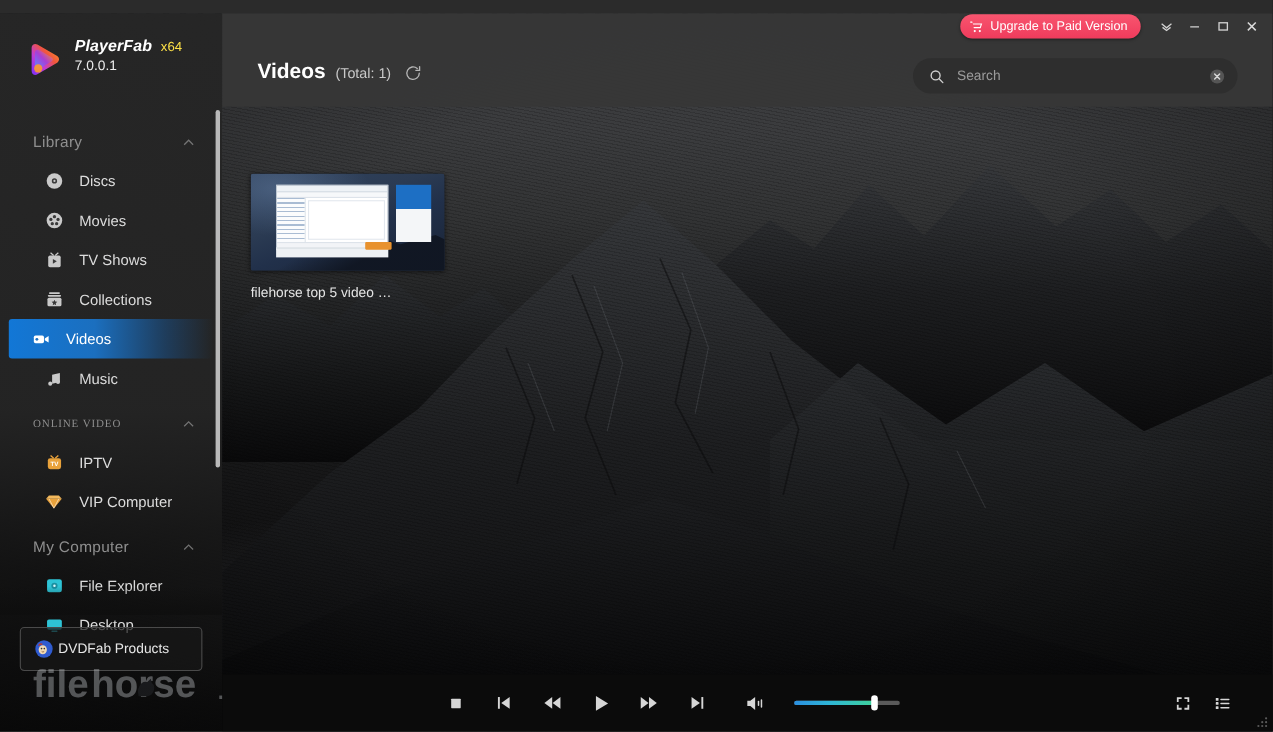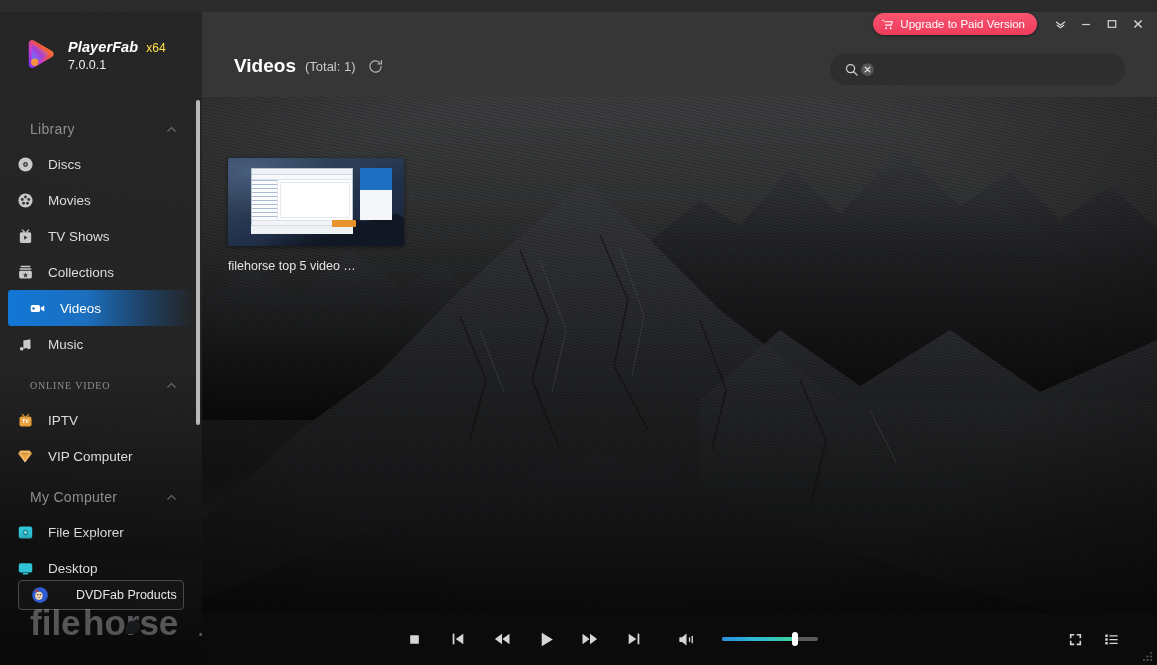--- a/index.html
+++ b/index.html
@@ -71,62 +71,62 @@
   #sidebar {
     position: absolute; left: 0; top: 12px; width: 202px; height: 653px;
     z-index: 30; overflow: hidden;
   }
   #sidebar-tint {
     position: absolute; inset: 0;
     background: linear-gradient(180deg, rgba(38,38,38,.985) 0%, rgba(36,36,36,.975) 55%, rgba(20,20,20,.80) 78%, rgba(10,10,10,.70) 100%);
   }
   #sidebar-inner { position: relative; height: 100%; }
 
-  #brand { position: absolute; left: 22px; top: 22px; display: flex; align-items: flex-end; gap: 10px; }
+  #brand { position: absolute; left: 22px; top: 22px; display: flex; align-items: flex-start; gap: 10px; }
   #brand-logo { width: 36px; height: 36px; margin-top: 2px; }
   #brand-text { color: #fff; }
   .brand-row1 { display: flex; align-items: baseline; gap: 8px; }
   #brand-name { font-size: 14.5px; font-weight: bold; font-style: italic; letter-spacing: .1px; }
   #brand-arch { font-size: 12px; color: #fde047; font-weight: normal; }
   #brand-version { font-size: 12.5px; color: #ededed; margin-top: 3px; }
 
   #nav { position: absolute; left: 0; top: 100px; width: 202px; bottom: 0; }
   .nav-group-title {
     display: flex; align-items: center; justify-content: space-between;
     padding: 0 24px 0 30px; height: 34px;
     color: #8e8e8e; font-size: 14px; cursor: pointer; letter-spacing: .3px;
   }
   .nav-group-title.caps { font-size: 10px; letter-spacing: .8px; font-family: Liberation Serif, serif; }
   .nav-chevron { opacity: .75; }
   .nav-item {
     display: flex; align-items: center; height: 36px;
-    padding-left: 16px; gap: 14px; cursor: pointer; position: relative;
+    padding-left: 40px; gap: 14px; cursor: pointer; position: relative;
   }
   .nav-label { color: #dcdcdc; font-size: 13.5px; }
   .nav-icon { width: 18px; height: 18px; display:flex; align-items:center; justify-content:center; flex: 0 0 18px; }
   .nav-item.active {
     background: linear-gradient(90deg, #1277d6 0%, #1b6fbf 42%, rgba(26,82,140,.55) 76%, rgba(26,70,120,0) 100%);
     border-radius: 3px; margin: 0 8px 0 8px; padding-left: 20px;
   }
   .nav-item.active .nav-label { color: #ffffff; }
 
   #sidebar-scrollbar {
     position: absolute; left: 196px; top: 88px; width: 4px; height: 325px;
     background: #b9b9b9; border-radius: 2px; cursor: pointer; z-index: 5;
   }
   #sidebar-fade {
     position: absolute; left: 0; bottom: 106px; width: 202px; height: 26px;
     background: linear-gradient(180deg, rgba(18,18,18,0), rgba(14,14,14,.85));
     pointer-events: none;
   }
   #dvdfab-btn {
-    position: absolute; left: 18px; bottom: 55px; width: 166px; height: 30px;
+    position: absolute; left: 18px; bottom: 55px; width: 166px; height: 40px;
     border: 1px solid #4a4a4a; border-radius: 4px;
     background: rgba(24,24,24,.72);
-    display: flex; align-items: center; gap: 27px; padding-left: 12px;
+    display: flex; align-items: center; gap: 4px; padding-left: 12px;
     cursor: pointer; color: #e6e6e6; font-size: 12.5px;
   }
 
   
   #watermark {
     position: absolute; left: 30px; bottom: 16px; z-index: 35;
     opacity: .42; pointer-events: none; text-align: right;
   }
 
   
@@ -524,20 +524,21 @@
           <path d="M20.4 3.6 V8.4 H15.6"></path>
         </svg>
       </span>
     </div>
 
     <div id="search-wrap">
       <svg width="15" height="15" viewBox="0 0 24 24" fill="none" stroke="#cfcfcf" stroke-width="2" stroke-linecap="round">
         <circle cx="10.5" cy="10.5" r="6.5"></circle>
           <path d="M15.5 15.5 L21 21"></path>
       </svg>
+      <input id="search-input" type="text" value="" placeholder="Search" style="">
       <span id="search-clear">
         <svg width="17" height="17" viewBox="0 0 24 24">
           <circle cx="12" cy="12" r="9" fill="#555555"></circle>
           <path d="M8.8 8.8 L15.2 15.2 M15.2 8.8 L8.8 15.2" stroke="#d8d8d8" stroke-width="1.9" stroke-linecap="round"></path>
         </svg>
       </span>
     </div>
 
     <div id="grid">
       <div class="media-card">

